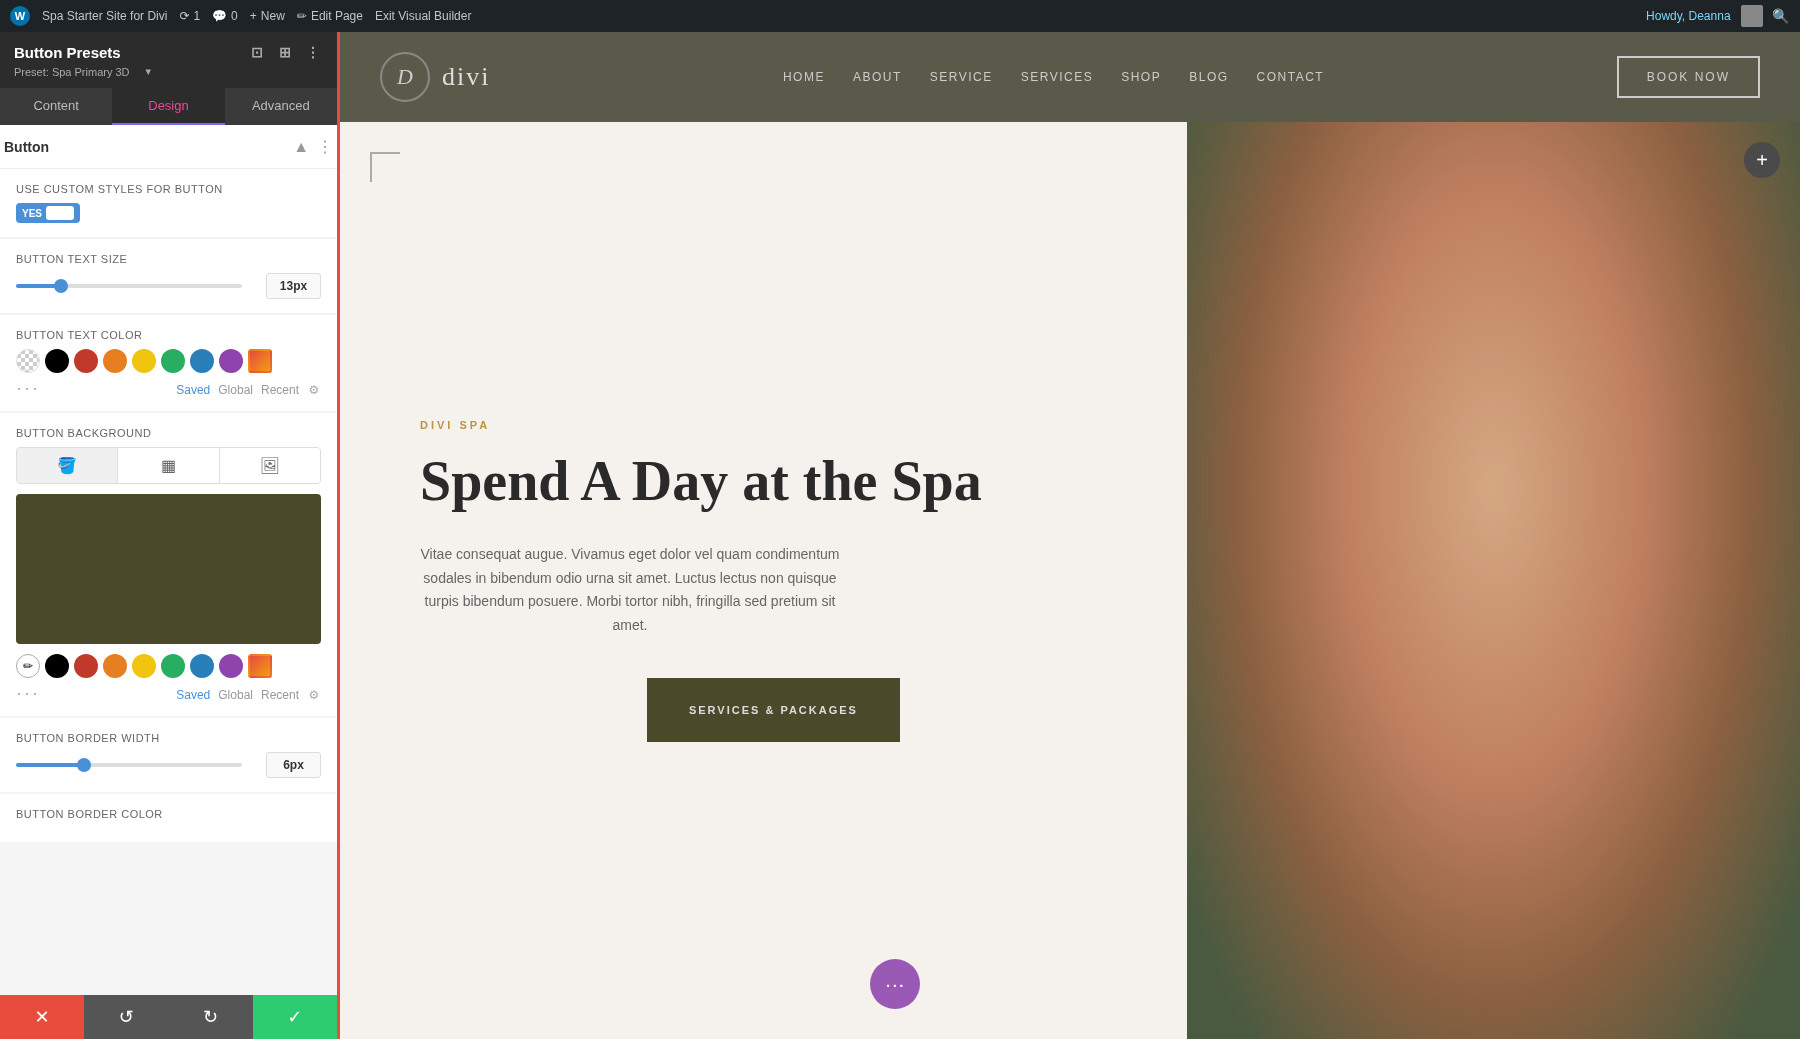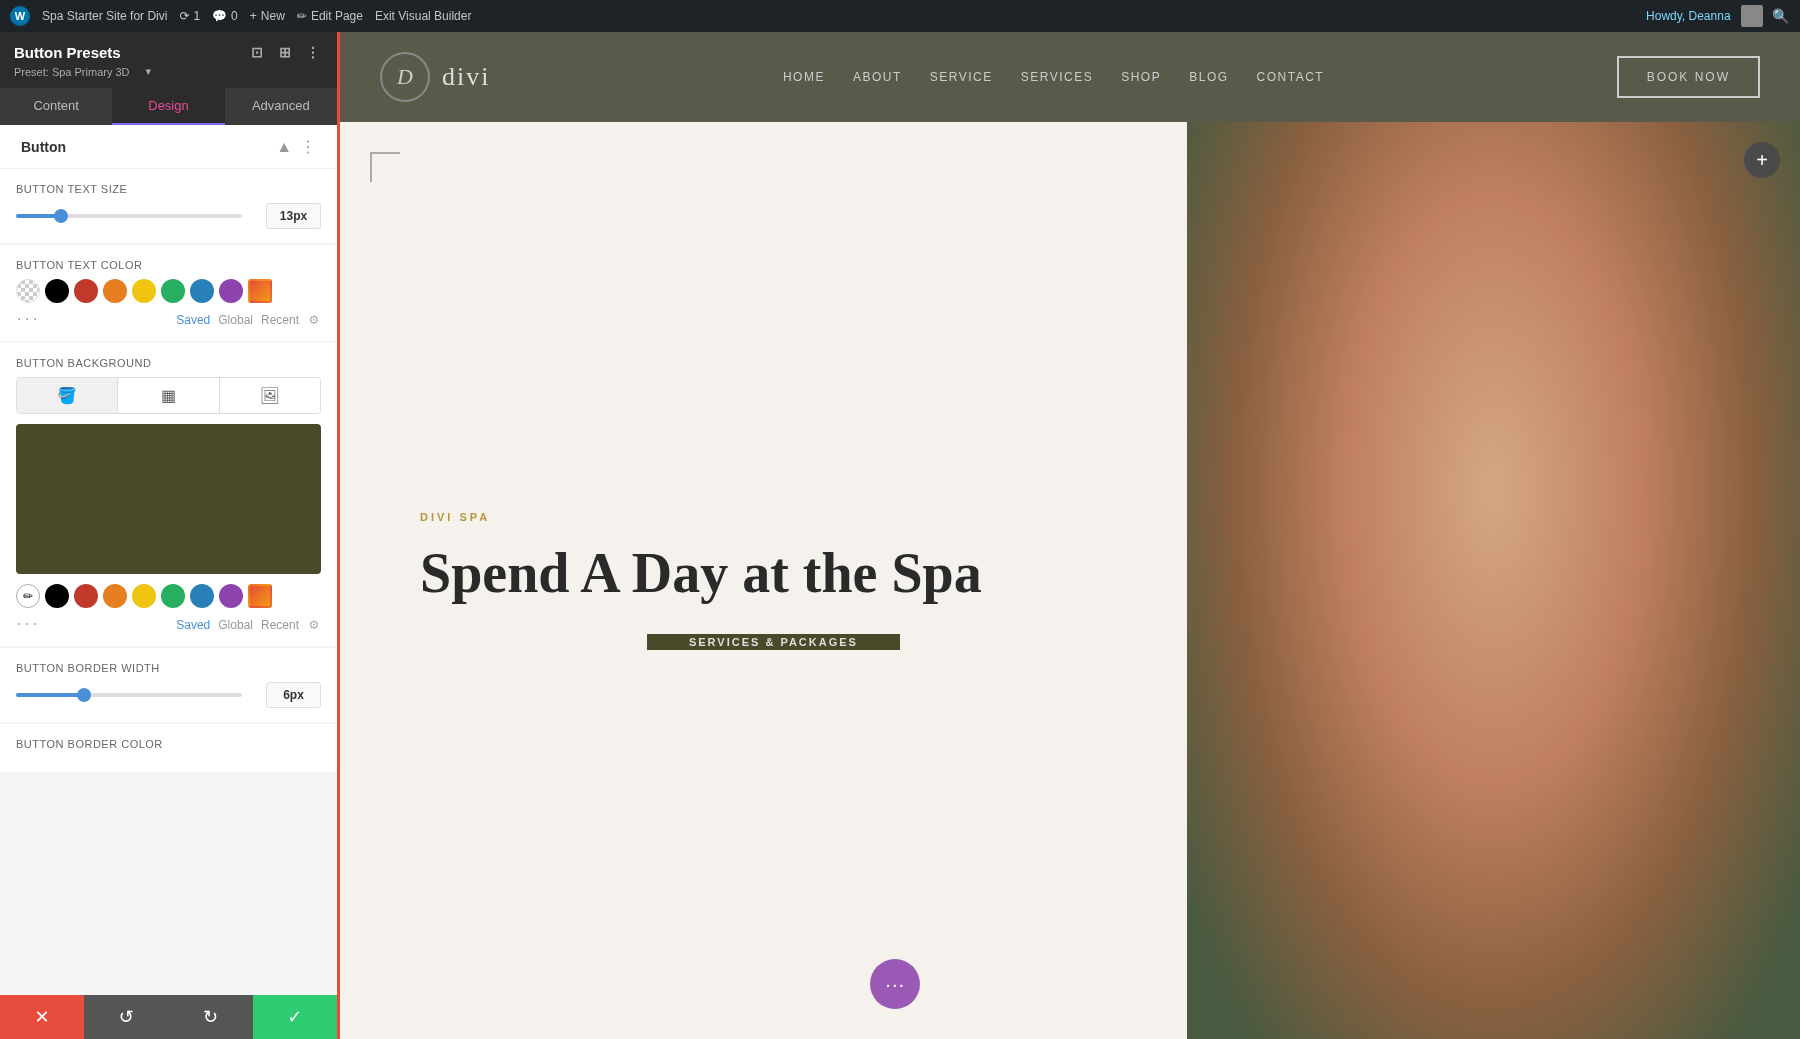--- a/index.html
+++ b/index.html
@@ -130,21 +130,21 @@
     .panel-content {
       flex: 1;
       overflow-y: auto;
       background: #f5f5f5;
       padding: 0;
     }
 
     
     .section-header {
       background: #fff;
-      padding: 12px 21px;
+      padding: 12px 4px;
       display: flex;
       align-items: center;
       justify-content: space-between;
       border-bottom: 1px solid #eee;
     }
     .section-title {
       font-size: 14px;
       font-weight: 600;
       color: #333;
     }
@@ -445,21 +445,21 @@
       color: #666;
       line-height: 1.7;
       text-align: center;
       margin-bottom: 40px;
       max-width: 420px;
     }
     .hero-cta {
       background: #4a4a2a;
       color: #ddd;
       border: 2px solid #4a4a2a;
-      padding: 0 40px;
+      padding: 24px 40px;
       font-size: 11px;
       letter-spacing: 2px;
       cursor: pointer;
       align-self: center;
       font-weight: 600;
     }
     .hero-right {
       width: 42%;
       position: relative;
       overflow: hidden;
@@ -582,20 +582,29 @@
     <div class="panel-content">
 
       <div class="section-header">
         <span class="section-title">Button</span>
         <div class="section-icons">
           <span style="font-size:16px;color:#999;">▲</span>
           <span style="font-size:16px;color:#999;">⋮</span>
         </div>
       </div>
 
+      <div class="field-group">
+        <div class="field-label">Use Custom Styles For Button</div>
+        <div class="toggle-row">
+          <div class="toggle-btn">
+            <span class="yes-text">YES</span>
+            <div class="toggle-handle"></div>
+          </div>
+        </div>
+      </div>
 
       <div class="field-group">
         <div class="field-label">Button Text Size</div>
         <div class="slider-row">
           <div class="slider-track">
             <div class="slider-fill" style="width:20%"></div>
             <div class="slider-thumb" style="left:20%"></div>
           </div>
           <div class="slider-value">
             <span>13px</span>
@@ -721,20 +730,21 @@
         <span>BOOK NOW</span>
       </button>
     </div>
 
     <div class="hero-section">
       <div class="hero-left">
         <div class="hero-corner-bracket"></div>
         <p class="hero-subtitle">DIVI SPA</p>
         <h1 class="hero-title">Spend A Day
 at the Spa</h1>
+        <p class="hero-desc">Vitae consequat augue. Vivamus eget dolor vel quam condimentum sodales in bibendum odio urna sit amet. Luctus lectus non quisque turpis bibendum posuere. Morbi tortor nibh, fringilla sed pretium sit amet.</p>
         <button class="hero-cta">
           <span>SERVICES &amp; PACKAGES</span>
         </button>
       </div>
       <div class="hero-right">
         <div class="add-button">
           <span>+</span>
         </div>
         <div class="hero-photo"></div>
       </div>

